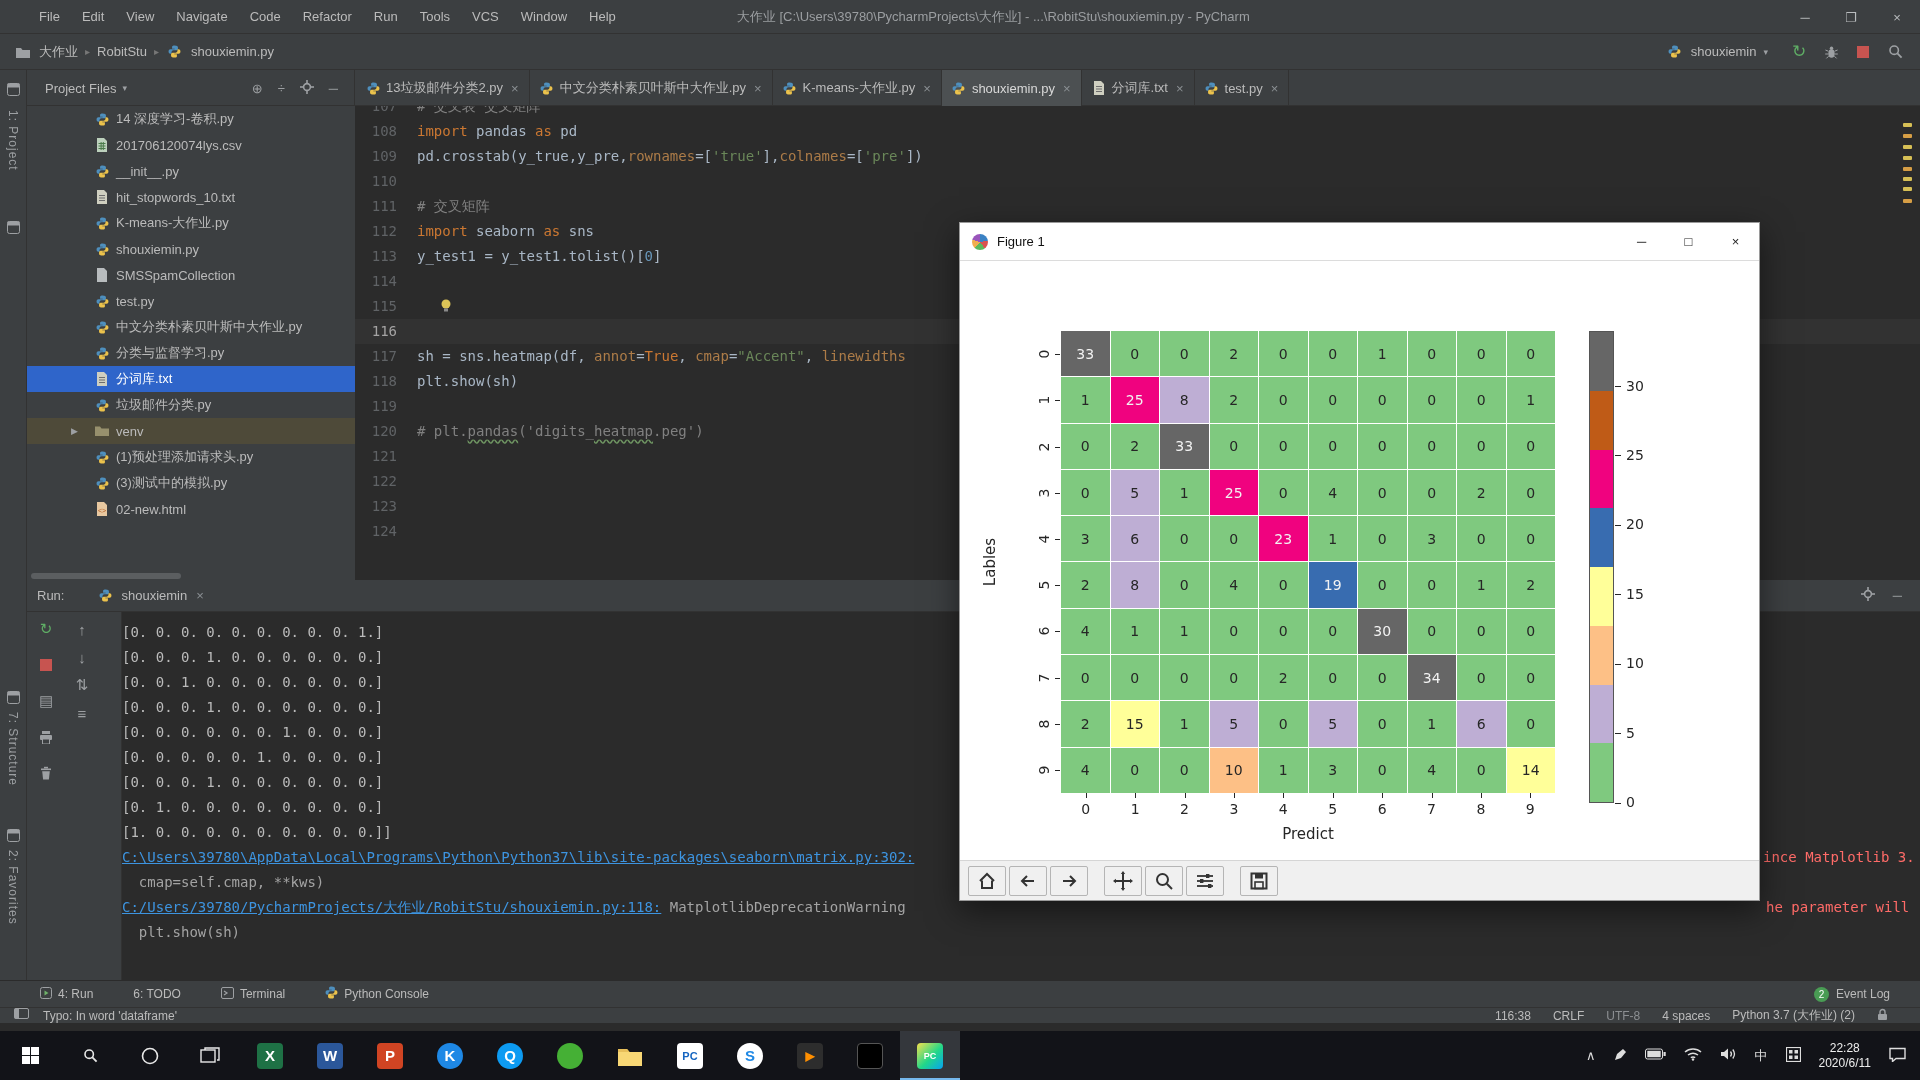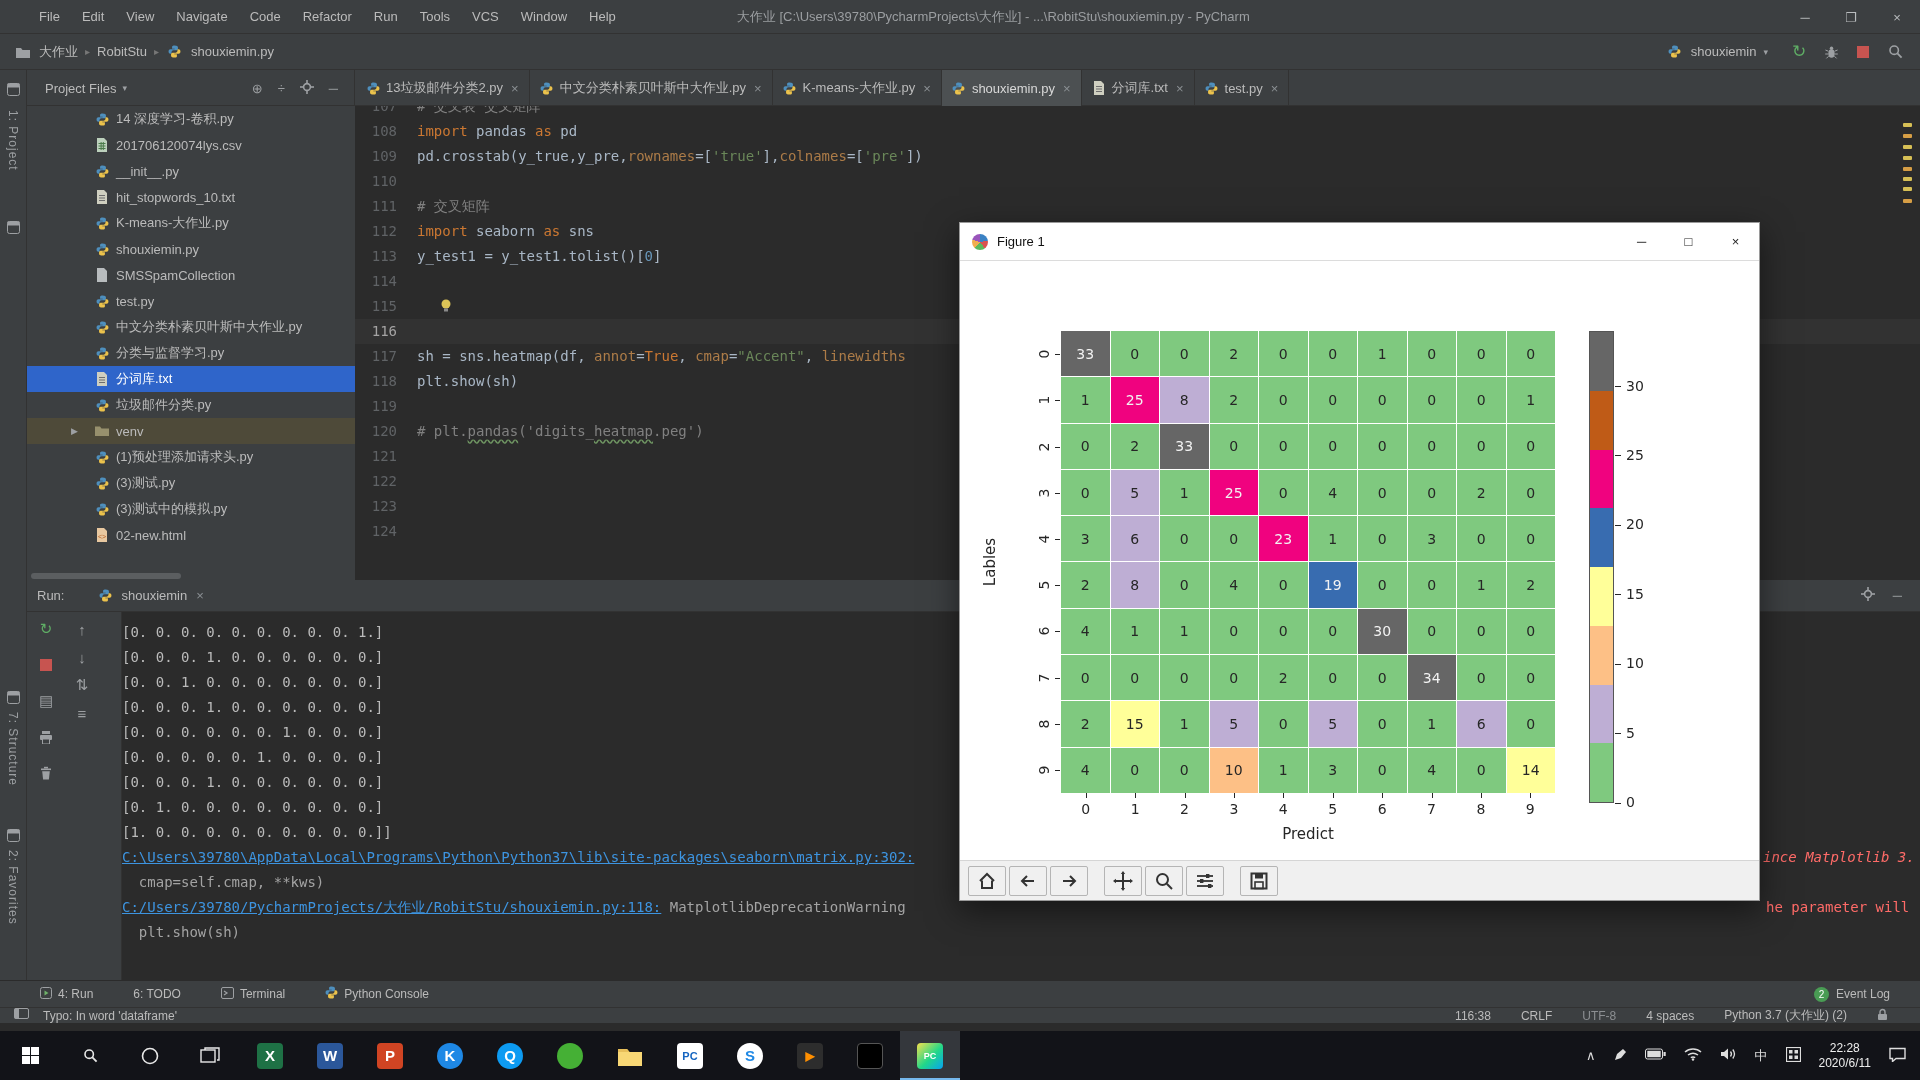--- a/index.html
+++ b/index.html
@@ -67,21 +67,21 @@
   .cs-out{color:#bbbbbb}.cs-err{color:#a3a3a3}
   .cs-link{color:#3d94e0;text-decoration:underline}
   .frag{position:absolute;top:0;color:#ff6b68}
 
   
   #bottombar{position:absolute;left:0;top:980px;width:1920px;height:27px;background:#3c3f41;border-top:1px solid #2b2b2b;display:flex;align-items:center;color:#bbbbbb;font-size:12px;padding-left:40px;gap:40px}
   .bb-item{display:flex;align-items:center;gap:6px}
   #eventlog{margin-left:auto;display:flex;align-items:center;gap:7px;padding-right:30px}
   .badge{width:15px;height:15px;border-radius:50%;background:#499c54;color:#fff;font-size:10px;display:flex;align-items:center;justify-content:center}
   #statusbar{position:absolute;left:0;top:1007px;width:1920px;height:16px;background:#3c3f41;border-top:1px solid #323232;display:flex;align-items:center;color:#bbbbbb;font-size:12px;padding:0 14px}
-  #status-right{margin-left:auto;display:flex;align-items:center;gap:30px;padding-right:18px}
+  #status-right{margin-left:auto;display:flex;align-items:center;gap:22px;padding-right:18px}
 
   
   #taskbar{position:absolute;left:0;top:1031px;width:1920px;height:49px;background:#121318;display:flex;align-items:stretch}
   .tb-slot{width:60px;display:flex;align-items:center;justify-content:center}
   .tb-slot.active{background:#34373c;box-shadow:inset 0 -2px 0 #76b9ed}
   .tile{width:26px;height:26px;border-radius:4px;color:#fff;font-weight:bold;font-size:15px;display:flex;align-items:center;justify-content:center}
   .circle{border-radius:50%}
   #tray{margin-left:auto;display:flex;align-items:center;gap:18px;padding-right:14px;color:#dddddd;font-size:13px}
   #clock{display:flex;flex-direction:column;align-items:center;line-height:15px;font-size:12px;color:#eeeeee}
 
@@ -435,29 +435,20 @@
           </span>
           <span>(1)预处理添加请求头.py</span>
         </div>
         <div class="pf-row">
           <span class="pf-icon">
             <svg width="13" height="13" viewBox="0 0 14 14">
               <path d="M7 .5C4.2.5 4.4 1.7 4.4 2.5V4h2.8v.6H2.6C1.5 4.6.6 5.3.6 7s.9 2.4 2 2.4h1.2V7.7c0-1.1 1-2 2.1-2h3.2c.9 0 1.6-.8 1.6-1.7V2.5C10.7 1.5 9.8.5 7 .5z" fill="#4e8fbd"></path>
               <path d="M7 13.5c2.8 0 2.6-1.2 2.6-2V10H6.8v-.6h4.6c1.1 0 2-.7 2-2.4s-.9-2.4-2-2.4h-1.2v1.7c0 1.1-1 2-2.1 2H4.9c-.9 0-1.6.8-1.6 1.7v1.5c0 1 .9 2 3.7 2z" fill="#ebc24c"></path>
             </svg>
           </span>
-          <span>(3)测试.py</span>
-        </div>
-        <div class="pf-row">
-          <span class="pf-icon">
-            <svg width="13" height="13" viewBox="0 0 14 14">
-              <path d="M7 .5C4.2.5 4.4 1.7 4.4 2.5V4h2.8v.6H2.6C1.5 4.6.6 5.3.6 7s.9 2.4 2 2.4h1.2V7.7c0-1.1 1-2 2.1-2h3.2c.9 0 1.6-.8 1.6-1.7V2.5C10.7 1.5 9.8.5 7 .5z" fill="#4e8fbd"></path>
-              <path d="M7 13.5c2.8 0 2.6-1.2 2.6-2V10H6.8v-.6h4.6c1.1 0 2-.7 2-2.4s-.9-2.4-2-2.4h-1.2v1.7c0 1.1-1 2-2.1 2H4.9c-.9 0-1.6.8-1.6 1.7v1.5c0 1 .9 2 3.7 2z" fill="#ebc24c"></path>
-            </svg>
-          </span>
           <span>(3)测试中的模拟.py</span>
         </div>
         <div class="pf-row">
           <span class="pf-icon">
             <svg width="12" height="14">
               <path d="M1 0h7l3 3v11H1z" fill="#e8c8a0"></path>
               <text x="2" y="11" font-size="7" fill="#b35a1f" font-family="sans-serif">&lt;&gt;</text>
             </svg>
           </span>
           <span>02-new.html</span>
@@ -557,21 +548,21 @@
     <div id="console-lines" style="position:absolute;left:0;top:8px;width:100%;height:100%">
         <div class="con-line" style="top: 0px;"><span class="cs-out">[0. 0. 0. 0. 0. 0. 0. 0. 0. 1.]</span></div>
         <div class="con-line" style="top: 25px;"><span class="cs-out">[0. 0. 0. 1. 0. 0. 0. 0. 0. 0.]</span></div>
         <div class="con-line" style="top: 50px;"><span class="cs-out">[0. 0. 1. 0. 0. 0. 0. 0. 0. 0.]</span></div>
         <div class="con-line" style="top: 75px;"><span class="cs-out">[0. 0. 0. 1. 0. 0. 0. 0. 0. 0.]</span></div>
         <div class="con-line" style="top: 100px;"><span class="cs-out">[0. 0. 0. 0. 0. 0. 1. 0. 0. 0.]</span></div>
         <div class="con-line" style="top: 125px;"><span class="cs-out">[0. 0. 0. 0. 0. 1. 0. 0. 0. 0.]</span></div>
         <div class="con-line" style="top: 150px;"><span class="cs-out">[0. 0. 0. 1. 0. 0. 0. 0. 0. 0.]</span></div>
         <div class="con-line" style="top: 175px;"><span class="cs-out">[0. 1. 0. 0. 0. 0. 0. 0. 0. 0.]</span></div>
         <div class="con-line" style="top: 200px;"><span class="cs-out">[1. 0. 0. 0. 0. 0. 0. 0. 0. 0.]]</span></div>
-        <div class="con-line" style="top: 225px;"><span class="cs-link">C:\Users\39780\AppData\Local\Programs\Python\Python37\lib\site-packages\seaborn\matrix.py:302:</span><span class="frag" style="left: 1641px; font-style: italic;">ince Matplotlib 3.</span></div>
+        <div class="con-line" style="top: 225px;"><span class="cs-link">C:\Users\39780\AppData\Local\Programs\Python\Python37\lib\site-packages\seaborn\matrix.py:302:</span><span class="frag" style="left: 1641px;">ince Matplotlib 3.</span></div>
         <div class="con-line" style="top: 250px;"><span class="cs-err">  cmap=self.cmap, **kws)</span></div>
         <div class="con-line" style="top: 275px;"><span class="cs-link">C:/Users/39780/PycharmProjects/大作业/RobitStu/shouxiemin.py:118:</span><span class="cs-err"> MatplotlibDeprecationWarning</span><span class="frag" style="left: 1644px;">he parameter will</span></div>
         <div class="con-line" style="top: 300px;"><span class="cs-err">  plt.show(sh)</span></div>
       </div>
   </div>
 
   <div id="bottombar">
     <div class="bb-item">
       <span id="bb-run-icon"><svg width="12" height="12">
             <rect x="0.5" y="0.5" width="11" height="11" rx="2" fill="none" stroke="#9da0a3"></rect>

